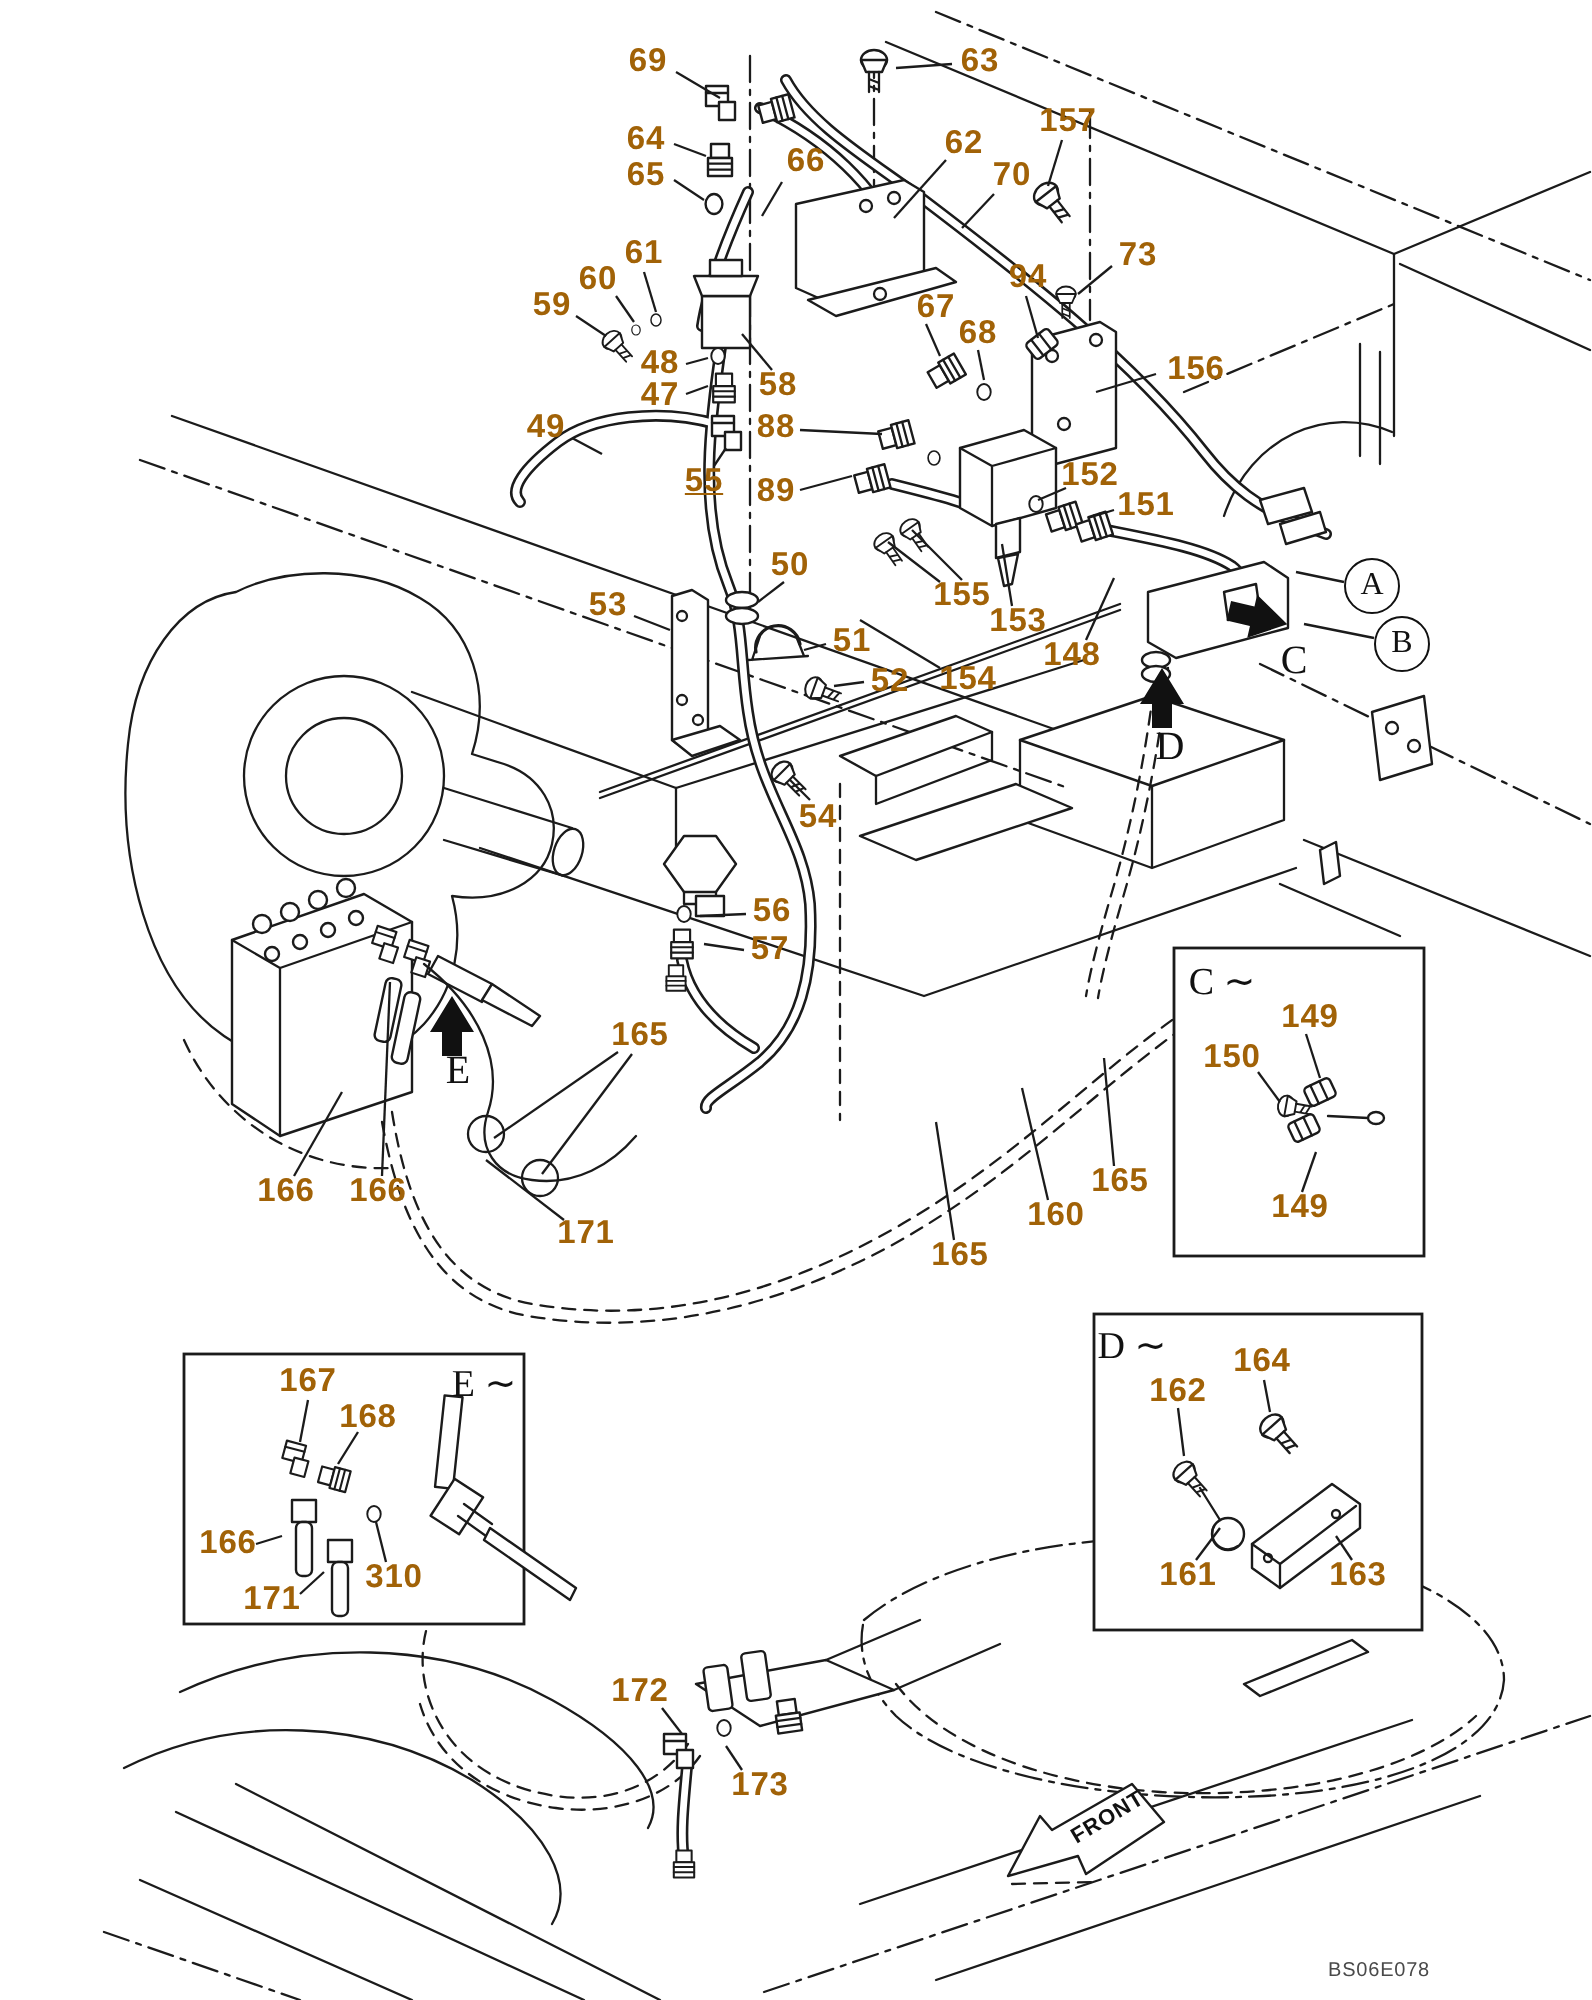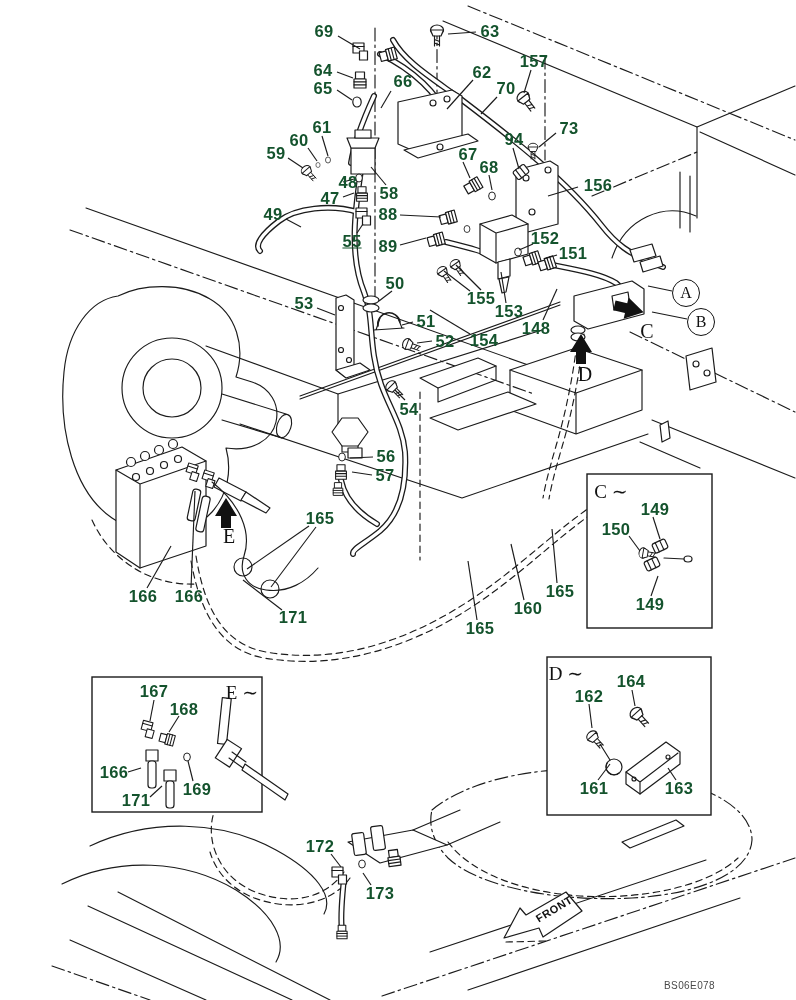--- a/index.html
+++ b/index.html
@@ -8,21 +8,21 @@
   svg.layer{position:absolute;left:0;top:0;}
   .art{stroke:#1b1b1b;fill:none;stroke-width:1.15;stroke-linecap:round;stroke-linejoin:round;}
   .med{stroke-width:1.6;}
   .dd{stroke-dasharray:13 4 2.5 4;}
   .dsh{stroke-dasharray:6.5 4.5;}
   .hoseO{stroke:#1b1b1b;fill:none;stroke-width:6;stroke-linecap:round;}
   .hoseI{stroke:#ffffff;fill:none;stroke-width:3.4;stroke-linecap:round;}
   .part{stroke:#1b1b1b;fill:#ffffff;stroke-width:1.2;stroke-linejoin:round;}
   .insetbox{fill:#ffffff;stroke:#1b1b1b;stroke-width:1.4;}
   .callout{position:absolute;transform:translate(-50%,-50%);font-weight:bold;
-           font-size:16.5px;color:#14532d;letter-spacing:.4px;white-space:nowrap;}
+           font-size:16.5px;color:#a16207;letter-spacing:.4px;white-space:nowrap;}
   .inset-title{position:absolute;transform:translate(-50%,-50%);
            font-family:"Liberation Serif",serif;font-size:19px;color:#111;white-space:nowrap;}
   .refcircle{position:absolute;width:26px;height:26px;border:1.4px solid #111;border-radius:50%;
            background:#fff;display:flex;align-items:center;justify-content:center;
            font-family:"Liberation Serif",serif;font-size:16px;color:#111;
            transform:translate(-50%,-50%);}
   .arrow-letter{position:absolute;transform:translate(-50%,-50%);
            font-family:"Liberation Serif",serif;font-size:20px;color:#111;}
   .front-label{position:absolute;left:526px;top:903px;width:56px;text-align:center;
            transform:rotate(-31deg);font-weight:bold;font-size:11px;color:#111;letter-spacing:.5px;}
@@ -353,21 +353,21 @@
       <div class="callout" style="left: 482px; top: 72px;">62</div>
       <div class="callout" style="left: 534px; top: 61px;">157</div>
       <div class="callout" style="left: 506px; top: 88px;">70</div>
       <div class="callout" style="left: 322px; top: 127px;">61</div>
       <div class="callout" style="left: 299px; top: 140px;">60</div>
       <div class="callout" style="left: 276px; top: 153px;">59</div>
       <div class="callout" style="left: 569px; top: 128px;">73</div>
       <div class="callout" style="left: 514px; top: 139px;">94</div>
       <div class="callout" style="left: 468px; top: 154px;">67</div>
       <div class="callout" style="left: 489px; top: 167px;">68</div>
-      <div class="callout" style="left: 348px; top: 182px;">48</div>
+      <div class="callout" style="left: 330px; top: 182px;">48</div>
       <div class="callout" style="left: 389px; top: 193px;">58</div>
       <div class="callout" style="left: 598px; top: 185px; text-align: center;">156</div>
       <div class="callout" style="left: 330px; top: 198px;">47</div>
       <div class="callout" style="left: 273px; top: 214px;">49</div>
       <div class="callout" style="left: 388px; top: 214px;">88</div>
       <div class="callout" style="left: 352px; top: 241px; text-decoration: underline;">55</div>
       <div class="callout" style="left: 388px; top: 246px;">89</div>
       <div class="callout" style="left: 545px; top: 238px;">152</div>
       <div class="callout" style="left: 573px; top: 253px;">151</div>
       <div class="callout" style="left: 395px; top: 283px;">50</div>
@@ -393,21 +393,21 @@
       <div class="callout" style="left: 655px; top: 509px;">149</div>
       <div class="callout" style="left: 616px; top: 529px;">150</div>
       <div class="callout" style="left: 650px; top: 604px;">149</div>
       <div class="callout" style="left: 631px; top: 681px;">164</div>
       <div class="callout" style="left: 589px; top: 696px;">162</div>
       <div class="callout" style="left: 594px; top: 788px;">161</div>
       <div class="callout" style="left: 679px; top: 788px;">163</div>
       <div class="callout" style="left: 154px; top: 691px;">167</div>
       <div class="callout" style="left: 184px; top: 709px;">168</div>
       <div class="callout" style="left: 114px; top: 772px;">166</div>
-      <div class="callout" style="left: 197px; top: 789px;">169</div>
+      <div class="callout" style="left: 197px; top: 789px;">310</div>
       <div class="callout" style="left: 136px; top: 800px;">171</div>
       <div class="refcircle" style="left: 686px; top: 293px;">A</div>
       <div class="refcircle" style="left: 701px; top: 322px;">B</div>
       <div class="arrow-letter" style="left: 647px; top: 331px;">C</div>
       <div class="arrow-letter" style="left: 585px; top: 374px;">D</div>
       <div class="arrow-letter" style="left: 229px; top: 536px;">E</div>
       <div class="inset-title" style="left: 611px; top: 491px;">C ∼</div>
       <div class="inset-title" style="left: 566px; top: 673px;">D ∼</div>
       <div class="inset-title" style="left: 242px; top: 692px;">E ∼</div>
     </div>

